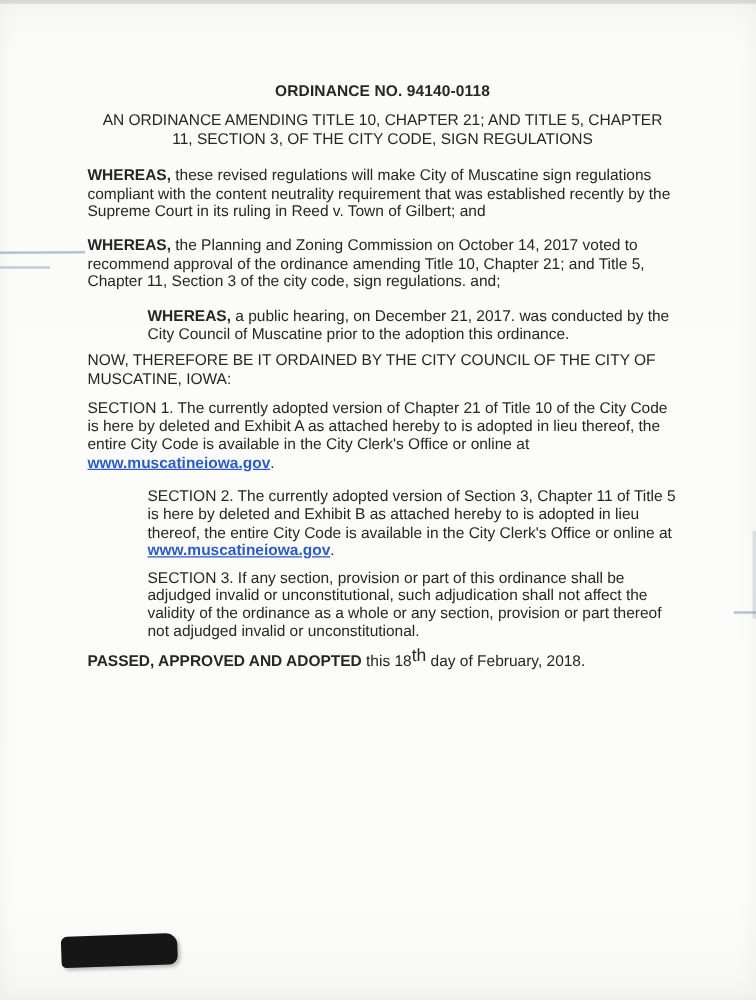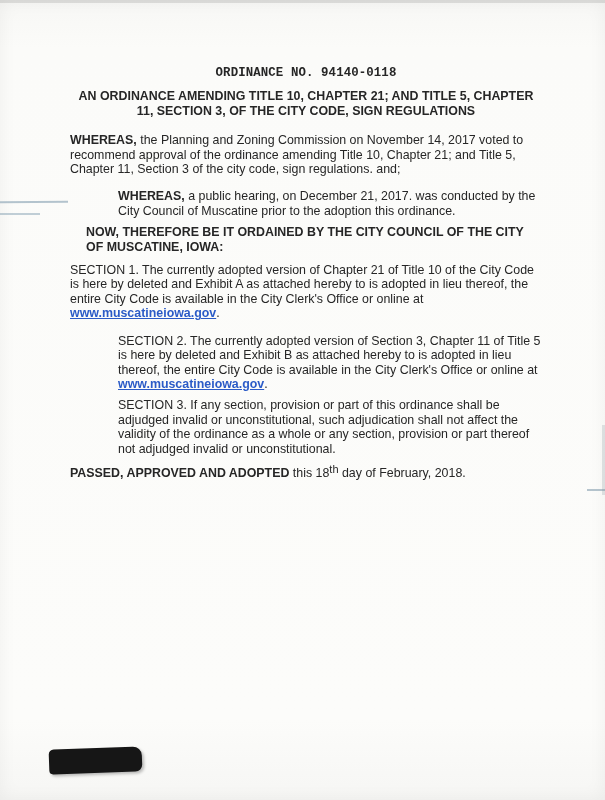--- a/index.html
+++ b/index.html
@@ -25,42 +25,41 @@
     width: 472px;
     font-size: 12.4px;
     line-height: 14.4px;
   }
   .center { text-align: center; }
   .bold { font-weight: bold; }
   .ord-no {
     margin: 0 0 9px 0;
     font-weight: bold;
     letter-spacing: 0.1px;
-    font-family: Liberation Mono, monospace;
   }
   .doc-title {
     margin: 0 0 15px 0;
-    font-weight: bold;
+    font-weight: normal;
     padding: 0 6px;
   }
   .para { margin: 0 0 13px 0; }
   .para.tight { margin-bottom: 7px; margin-left: 48px; }
-  .heading { margin: 0 0 9px 16px; font-weight: bold; }
+  .heading { margin: 0 0 9px 0; font-weight: normal; }
   .hang {
     padding-left: 42px;
     text-indent: -42px;
   }
   .passed { margin-top: 10px; }
   a.link {
     color: #2b5bc7;
     text-decoration: underline;
     font-weight: bold;
   }
   sup {
-    font-size: 11px;
+    font-size: 14px;
     line-height: 0;
     vertical-align: 4px;
   }
   
   .artifact { position: absolute; pointer-events: none; }
   .streak-left-1 {
     top: 201px; left: 0; width: 68px; height: 2px;
     background: rgba(120,150,170,0.55);
     transform: rotate(-0.5deg);
   }
@@ -96,22 +95,23 @@
   <div class="artifact edge-top"></div>
 
   <div class="content">
 
     <p class="ord-no center">ORDINANCE NO. 94140-0118</p>
 
     <p class="doc-title center">AN ORDINANCE AMENDING TITLE 10, CHAPTER 21; AND TITLE 5, CHAPTER 11, SECTION 3, OF THE CITY CODE, SIGN REGULATIONS</p>
 
 
 
+    <p class="para"><span class="bold">WHEREAS,</span><span> these revised regulations will make City of Muscatine sign regulations compliant with the content neutrality requirement that was established recently by the Supreme Court in its ruling in Reed v. Town of Gilbert; and</span></p>
 
-    <p class="para"><span class="bold">WHEREAS,</span><span> the Planning and Zoning Commission on November 14, 2017 voted to recommend approval of the ordinance amending Title 10, Chapter 21; and Title 5, Chapter 11, Section 3 of the city code, sign regulations. and;</span></p>
+    <p class="para"><span class="bold">WHEREAS,</span><span> the Planning and Zoning Commission on October 14, 2017 voted to recommend approval of the ordinance amending Title 10, Chapter 21; and Title 5, Chapter 11, Section 3 of the city code, sign regulations. and;</span></p>
 
     <p class="para tight"><span class="bold">WHEREAS,</span><span> a public hearing, on December 21, 2017. was conducted by the City Council of Muscatine prior to the adoption this ordinance.</span></p>
 
     <p class="heading">NOW, THEREFORE BE IT ORDAINED BY THE CITY COUNCIL OF THE CITY OF MUSCATINE, IOWA:</p>
 
     <p class="para"><span>SECTION 1. The currently adopted version of Chapter 21 of Title 10 of the City Code is here by deleted and Exhibit A as attached hereby to is adopted in lieu thereof, the entire City Code is available in the City Clerk's Office or online at </span><a class="link" href="#">www.muscatineiowa.gov</a><span>.</span></p>
 
     <p class="para tight"><span>SECTION 2. The currently adopted version of Section 3, Chapter 11 of Title 5 is here by deleted and Exhibit B as attached hereby to is adopted in lieu thereof, the entire City Code is available in the City Clerk's Office or online at </span><a class="link" href="#">www.muscatineiowa.gov</a><span>.</span></p>
 
     <p class="para tight">SECTION 3. If any section, provision or part of this ordinance shall be adjudged invalid or unconstitutional, such adjudication shall not affect the validity of the ordinance as a whole or any section, provision or part thereof not adjudged invalid or unconstitutional.</p>

